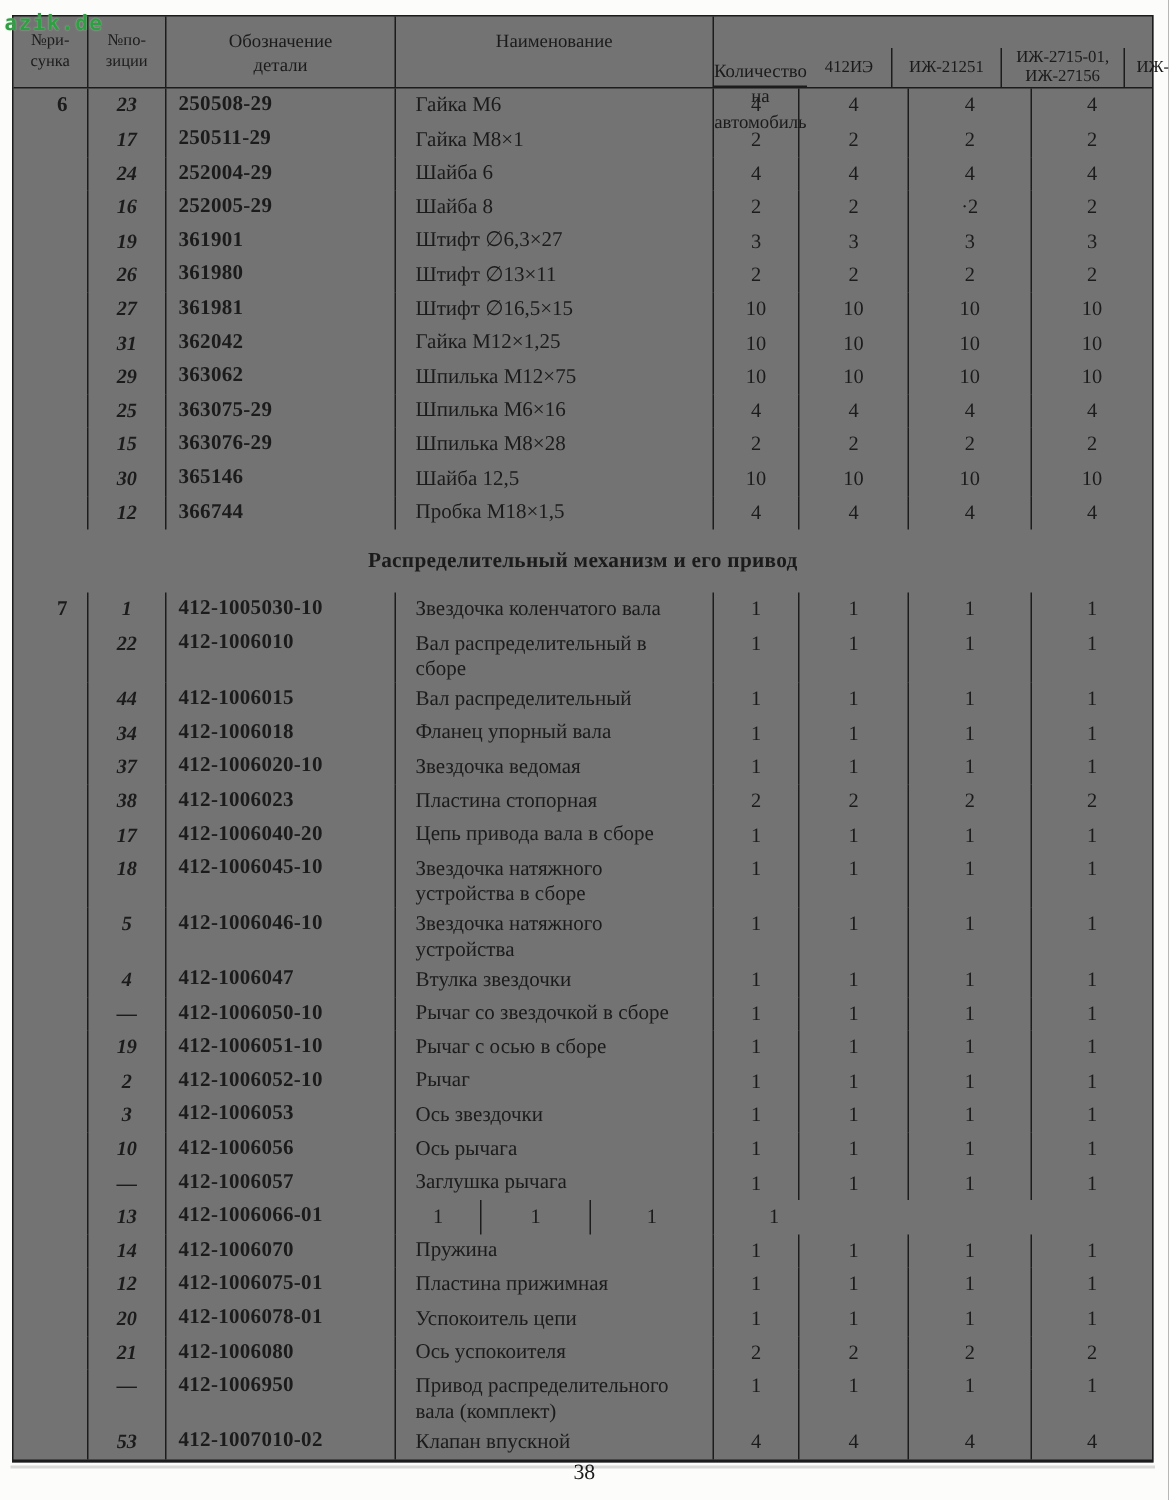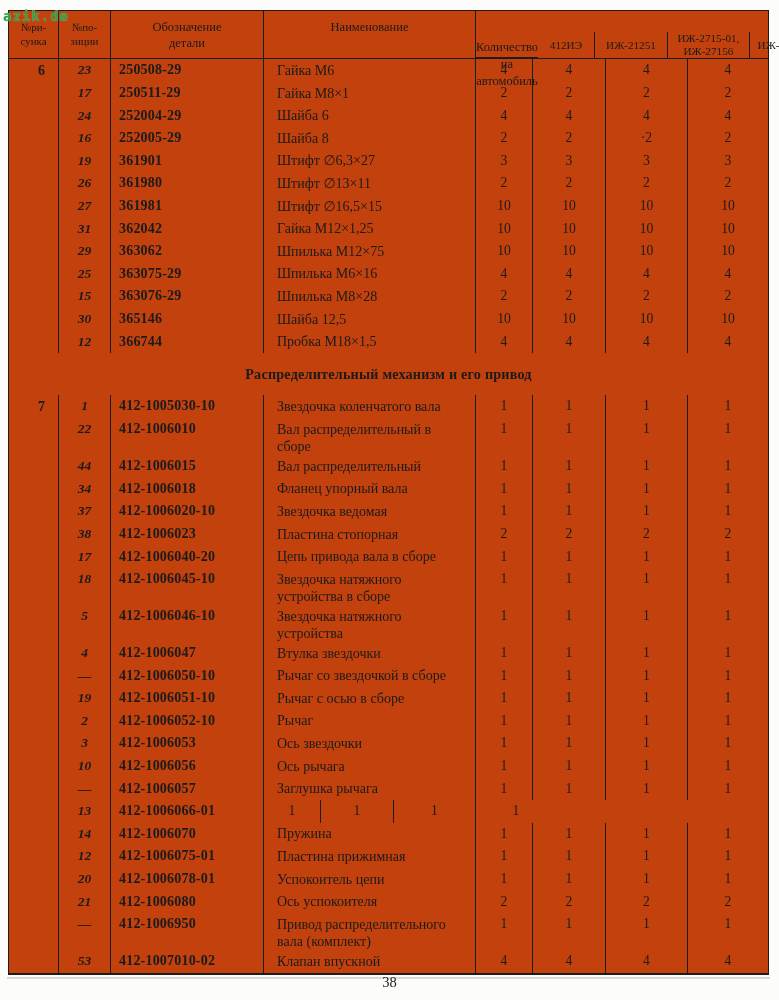--- a/index.html
+++ b/index.html
@@ -12,21 +12,21 @@
   .sheet{position:absolute;inset:0;}
   .watermark{
     position:absolute;left:3px;top:8px;z-index:6;
     font-family:"DejaVu Sans Mono", monospace;
     font-weight:700;font-size:14px;letter-spacing:1px;
     color:#2f9e44;text-shadow:0 0 1px #a5d8a5;
   }
   .ptable{
     position:absolute;left:8px;top:10px;width:759px;
     border:1.7px solid #1c1c1c;border-bottom-width:2.6px;
-    background:#c2410c;
+    background:#737373;
   }
   .ptable::after{ 
     content:"";position:absolute;left:-2px;right:-2px;bottom:-6px;height:2px;
     background:rgba(60,60,60,0.18);
   }
   .thead{display:flex;height:47px;border-bottom:1.7px solid #1c1c1c;}
   .hc{
     box-sizing:border-box;border-right:1.5px solid #1c1c1c;
     display:flex;align-items:center;justify-content:center;
     text-align:center;white-space:pre-line;

